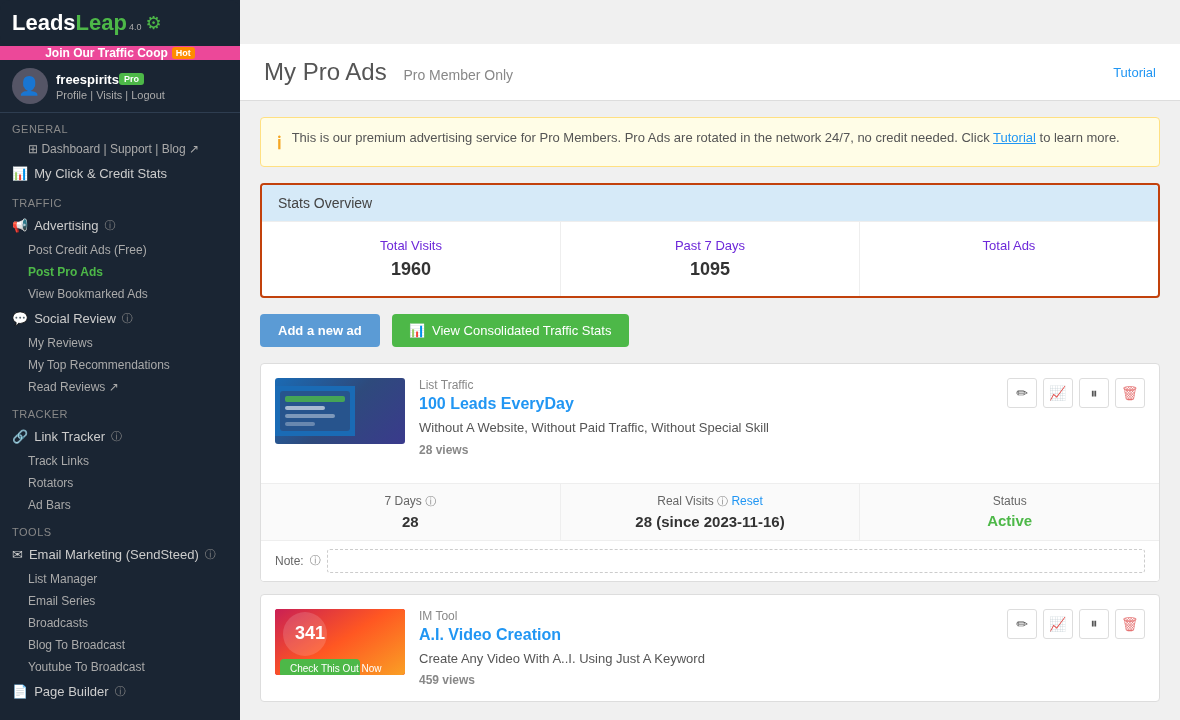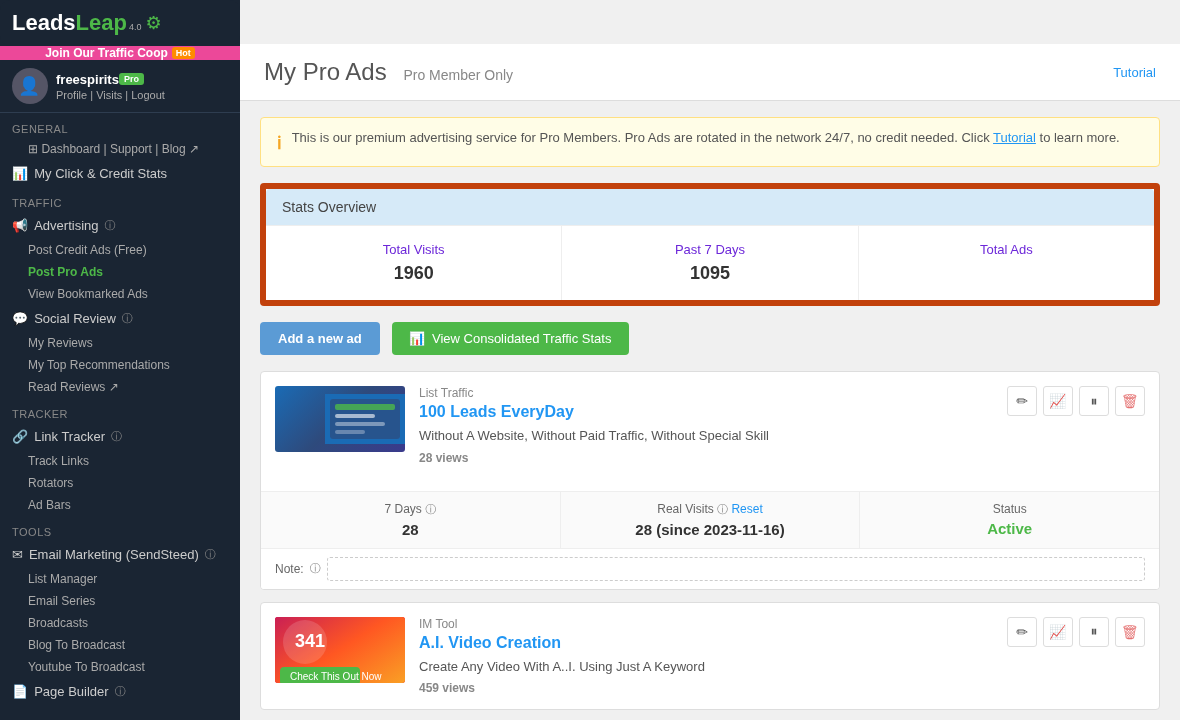--- a/index.html
+++ b/index.html
@@ -135,21 +135,21 @@
       display: flex;
       align-items: flex-start;
       gap: 10px;
       font-size: 13px;
       color: #555;
     }
     .info-banner .info-i { color: #f5a623; font-size: 18px; font-weight: bold; }
 
     .stats-card {
       background: white;
-      border: 6px solid #c2410c;
+      border: 2px solid #c2410c;
       border-radius: 4px;
       margin: 0 20px 16px;
     }
     .stats-card-header {
       background: #d6eaf8;
       padding: 10px 16px;
       font-size: 14px;
       color: #444;
       border-radius: 4px 4px 0 0;
     }
@@ -212,21 +212,21 @@
     .ad-thumb {
       width: 130px;
       height: 66px;
       object-fit: cover;
       border-radius: 3px;
       background: #cde;
       flex-shrink: 0;
       overflow: hidden;
       display: flex;
       align-items: center;
-      justify-content: flex-end;
+      justify-content: flex-start;
     }
     .ad-thumb-1 { background: linear-gradient(135deg, #1a6bb5 0%, #2e4a7c 50%, #3a3a8c 100%); }
     .ad-thumb-2 { background: linear-gradient(135deg, #e91e63 0%, #ff5722 50%, #f9a825 100%); }
     .ad-info { flex: 1; }
     .ad-category { color: #888; font-size: 12px; margin-bottom: 3px; }
     .ad-title { color: #2196f3; font-size: 16px; font-weight: bold; margin-bottom: 5px; cursor: pointer; }
     .ad-desc { color: #555; font-size: 13px; line-height: 1.5; }
     .ad-views { color: #888; font-size: 12px; margin-top: 5px; font-weight: bold; }
     .ad-actions {
       display: flex;

